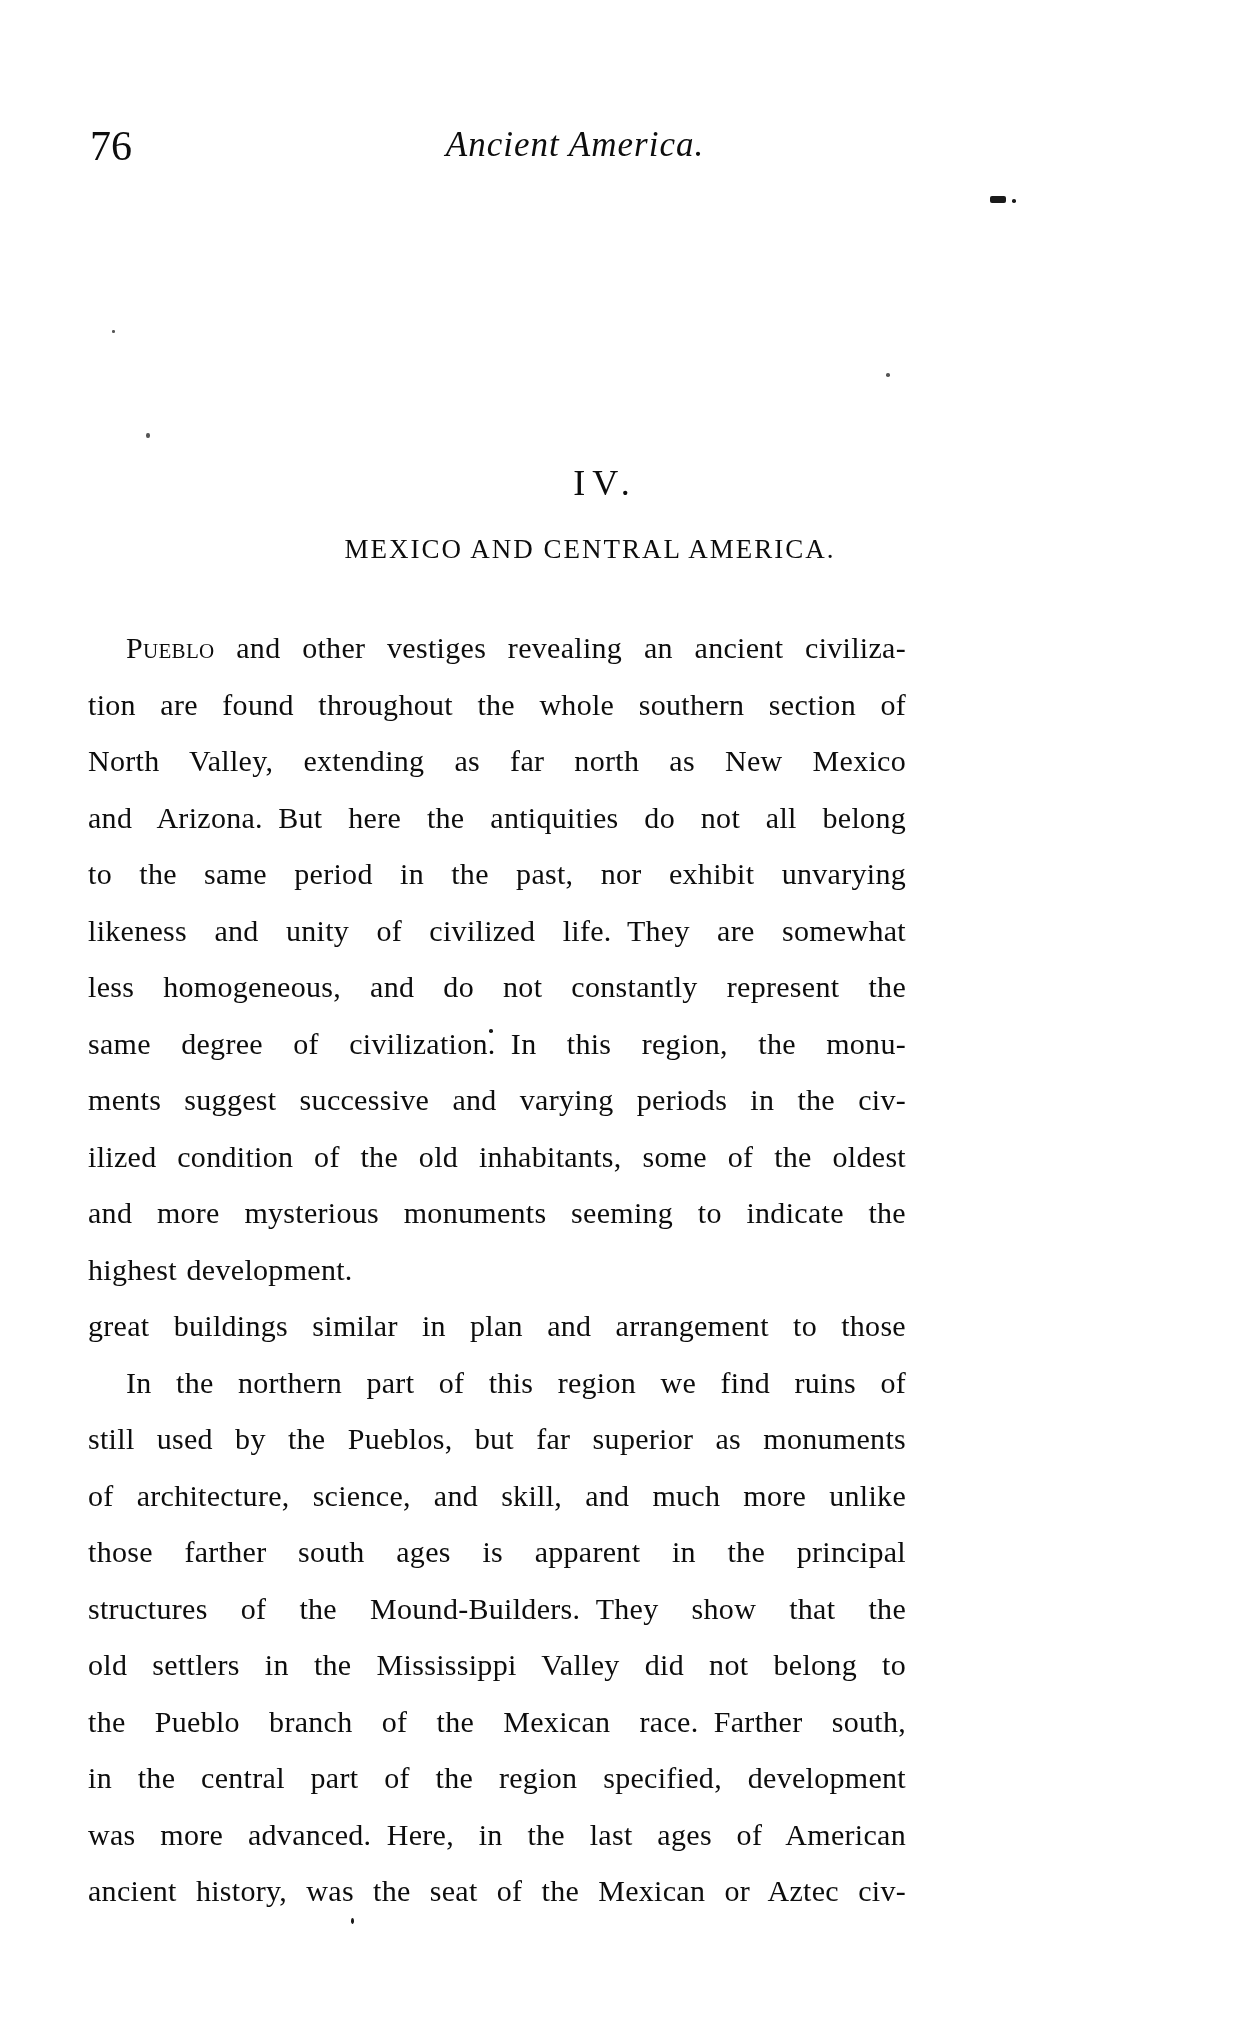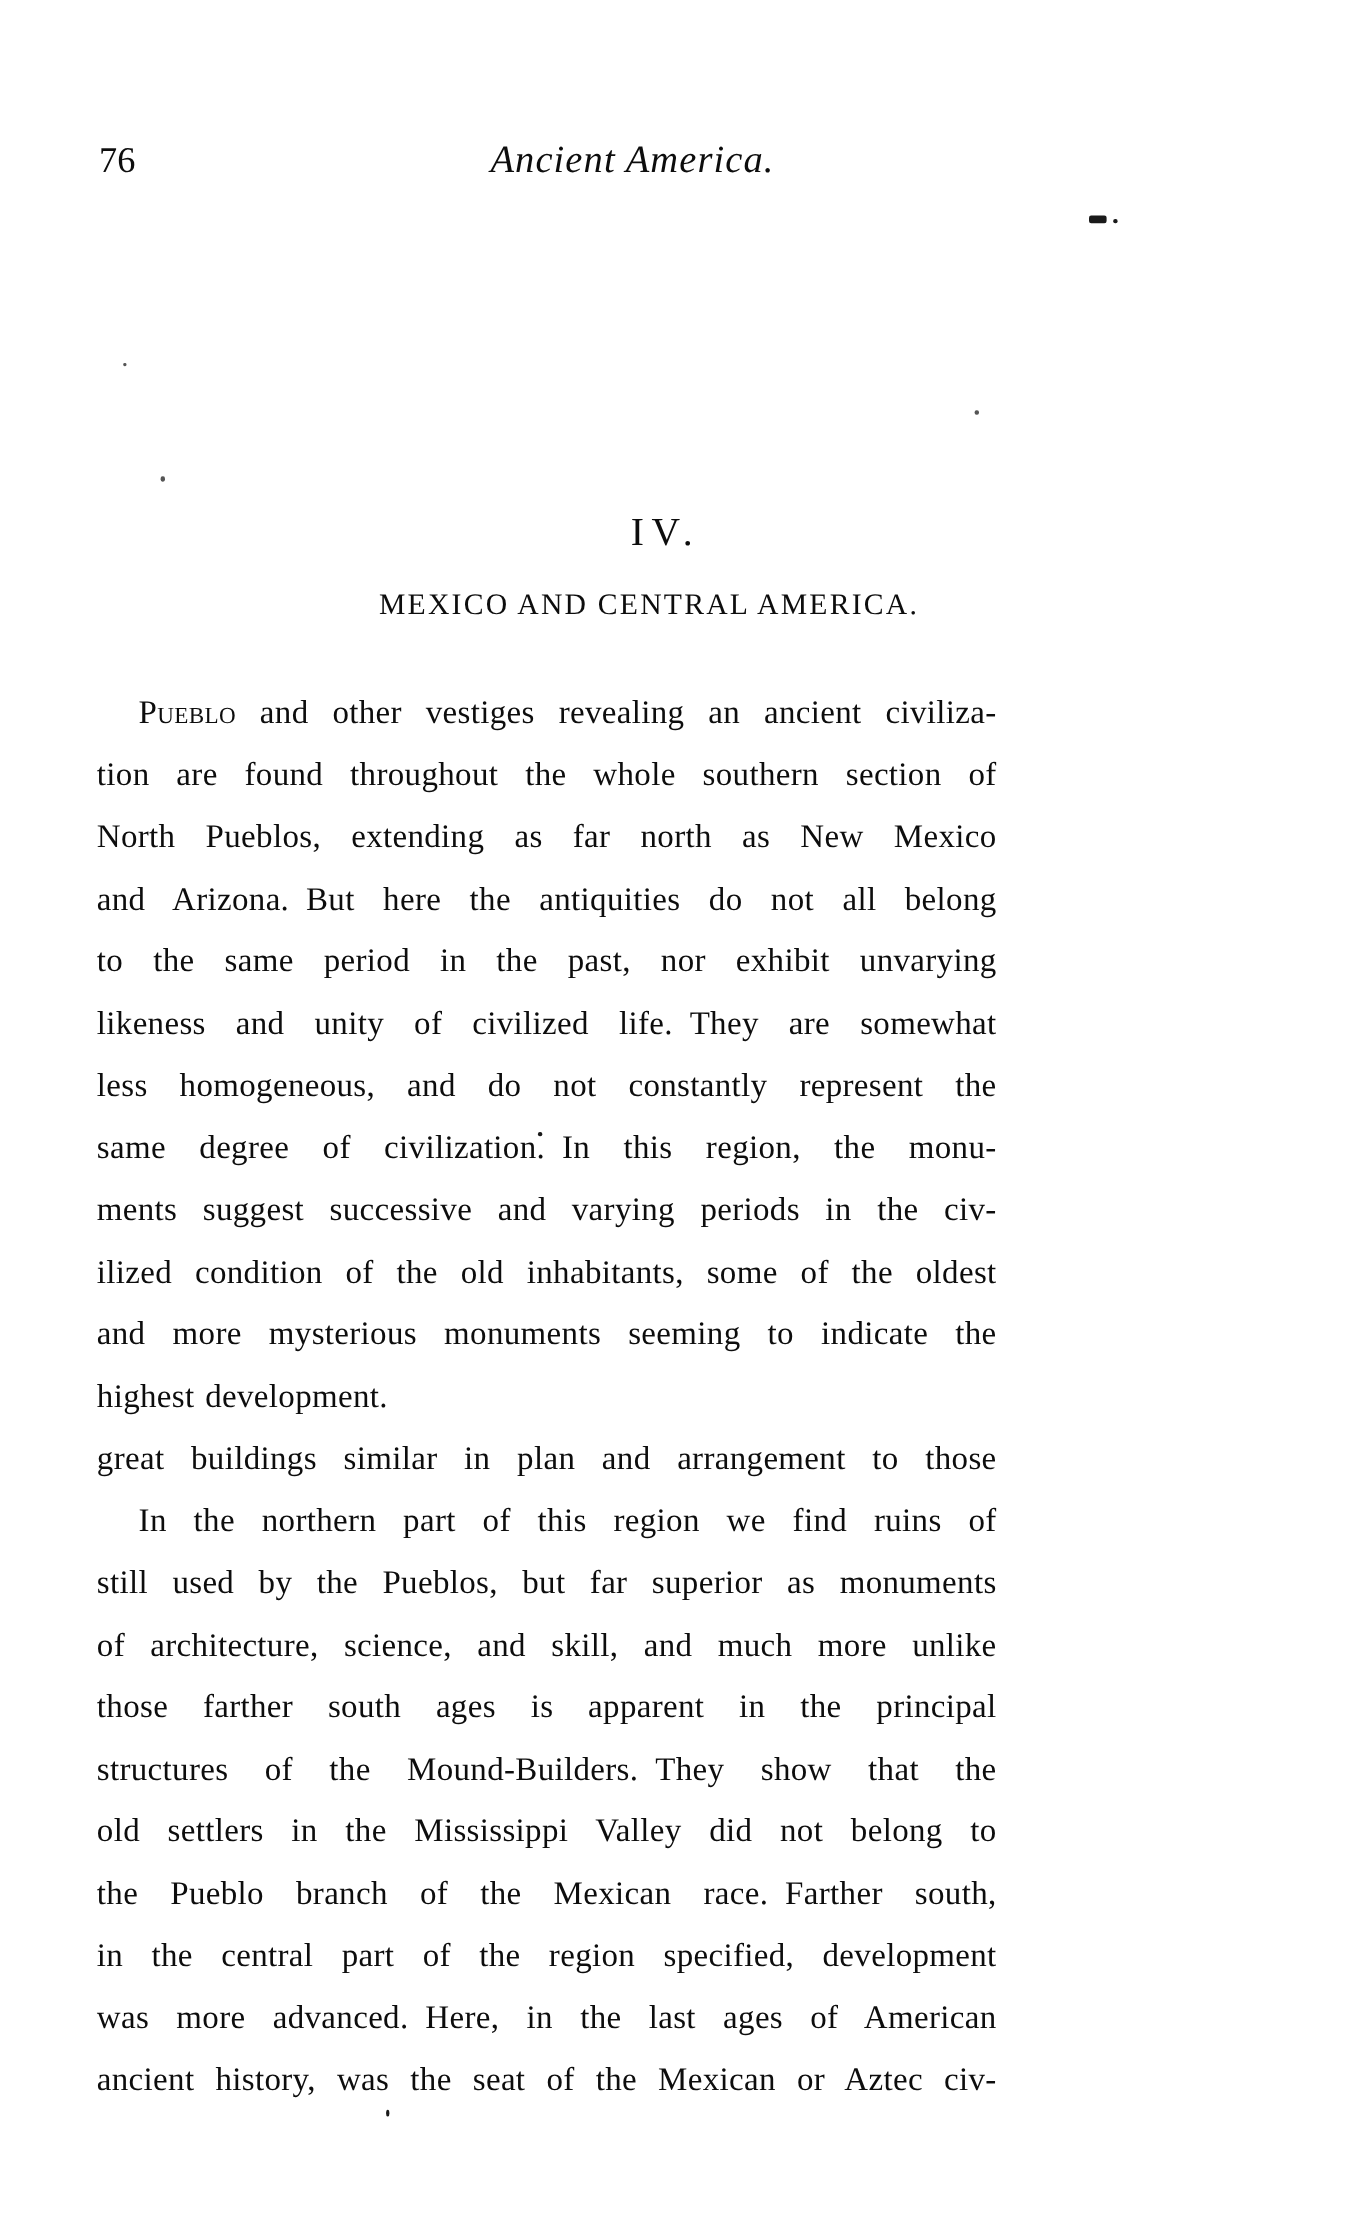--- a/index.html
+++ b/index.html
@@ -16,21 +16,21 @@
     color: #0d0d0d;
     font-family: "Liberation Serif", "DejaVu Serif", serif;
     overflow: hidden;
   }
 
   
   .page-number {
     position: absolute;
     left: 90px;
     top: 126px;
-    font-size: 33px;
+    font-size: 42px;
     line-height: 40px;
   }
   .running-title {
     position: absolute;
     left: 575px;
     top: 124px;
     transform: translateX(-50%);
     font-style: italic;
     font-size: 35px;
     line-height: 42px;
@@ -105,21 +105,21 @@
   <div class="running-title">Ancient America.</div>
 
   <div class="chapter-number">IV.</div>
 
   <div class="chapter-title">MEXICO AND CENTRAL AMERICA.</div>
 
   <div class="text-block">
       <div class="paragraph">
         <div class="line indent"><span class="smallcaps">Pueblo</span> and other vestiges revealing an ancient civiliza-</div>
         <div class="line">tion are found throughout the whole southern section of</div>
-        <div class="line">North Pueblos, extending as far north as New Mexico</div>
+        <div class="line">North Valley, extending as far north as New Mexico</div>
         <div class="line">and Arizona. But here the antiquities do not all belong</div>
         <div class="line">to the same period in the past, nor exhibit unvarying</div>
         <div class="line">likeness and unity of civilized life. They are somewhat</div>
         <div class="line">less homogeneous, and do not constantly represent the</div>
         <div class="line">same degree of civilization. In this region, the monu-</div>
         <div class="line">ments suggest successive and varying periods in the civ-</div>
         <div class="line">ilized condition of the old inhabitants, some of the oldest</div>
         <div class="line">and more mysterious monuments seeming to indicate the</div>
         <div class="line last">highest development.</div>
       </div>

